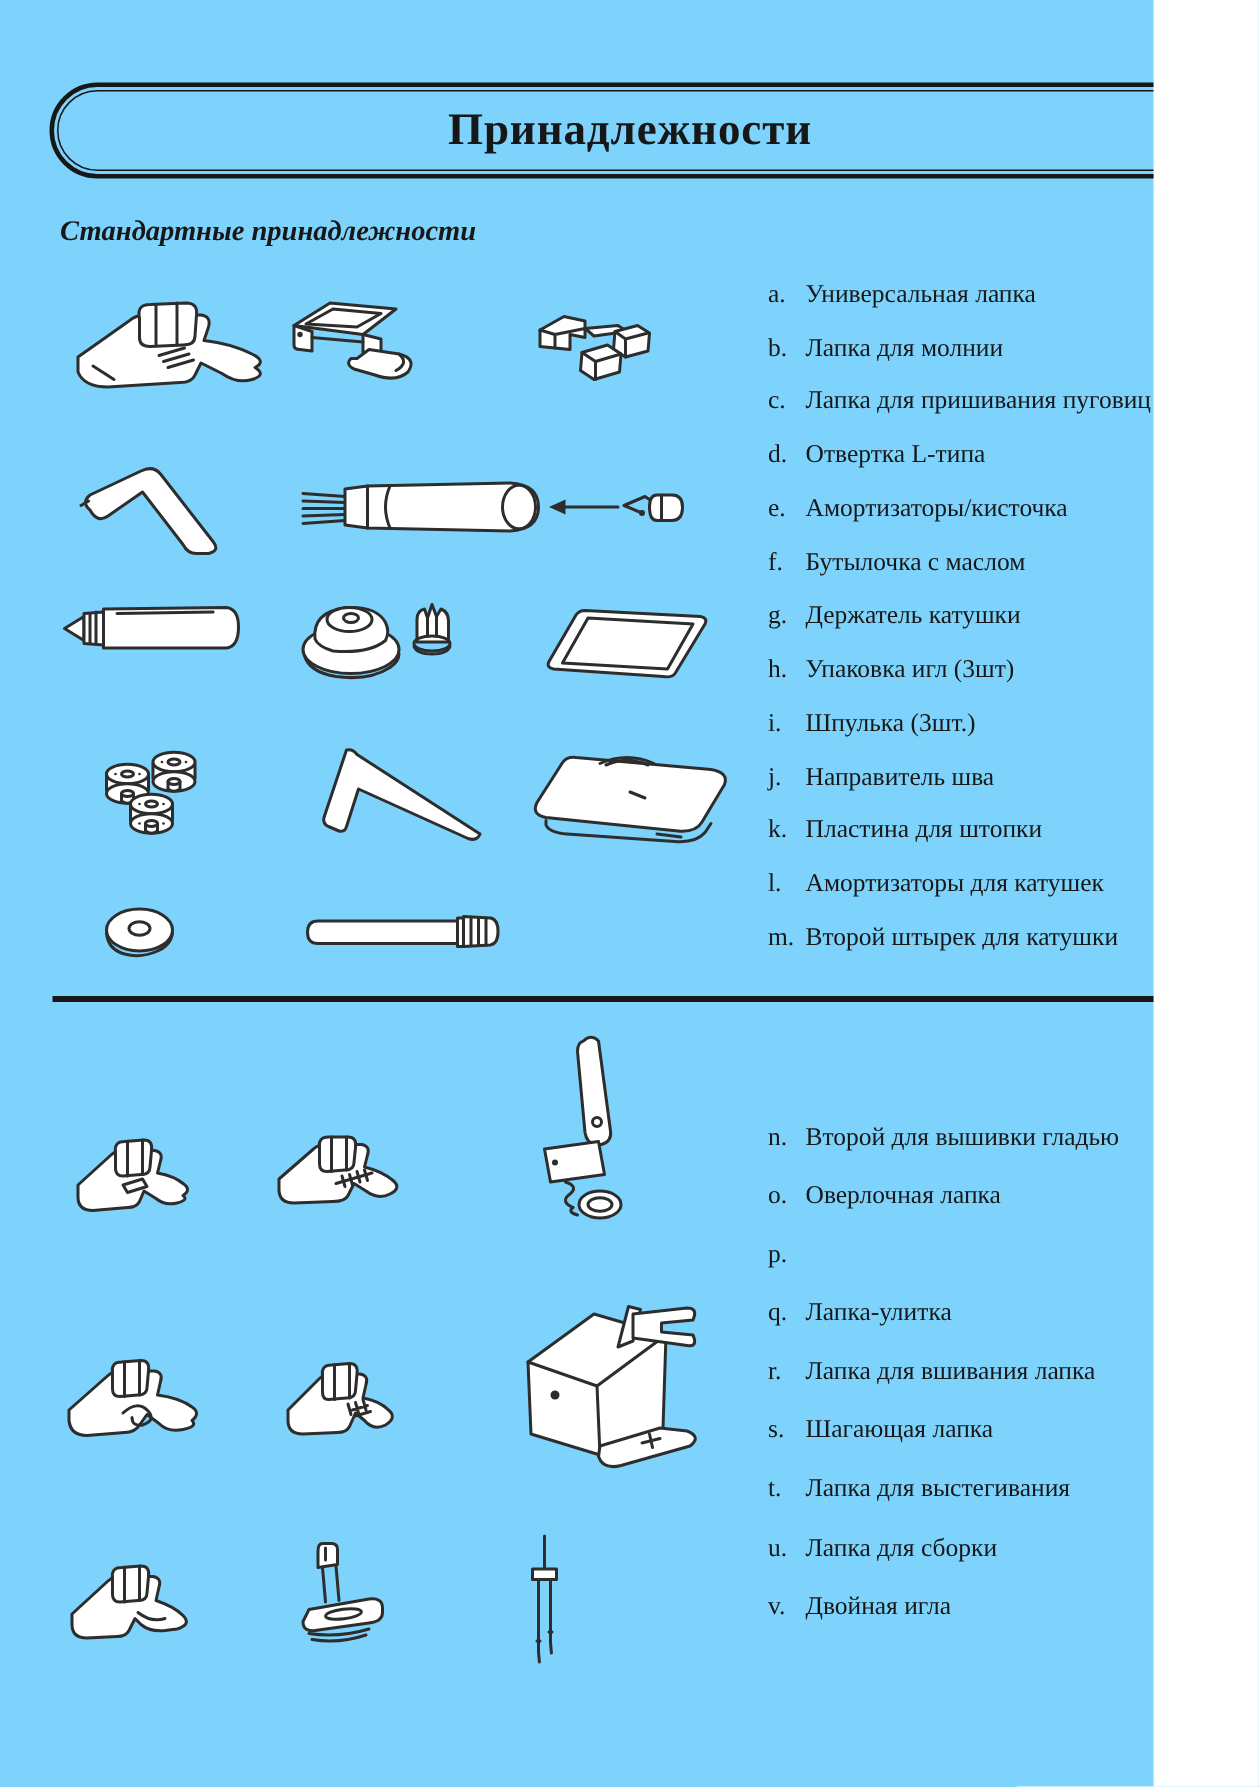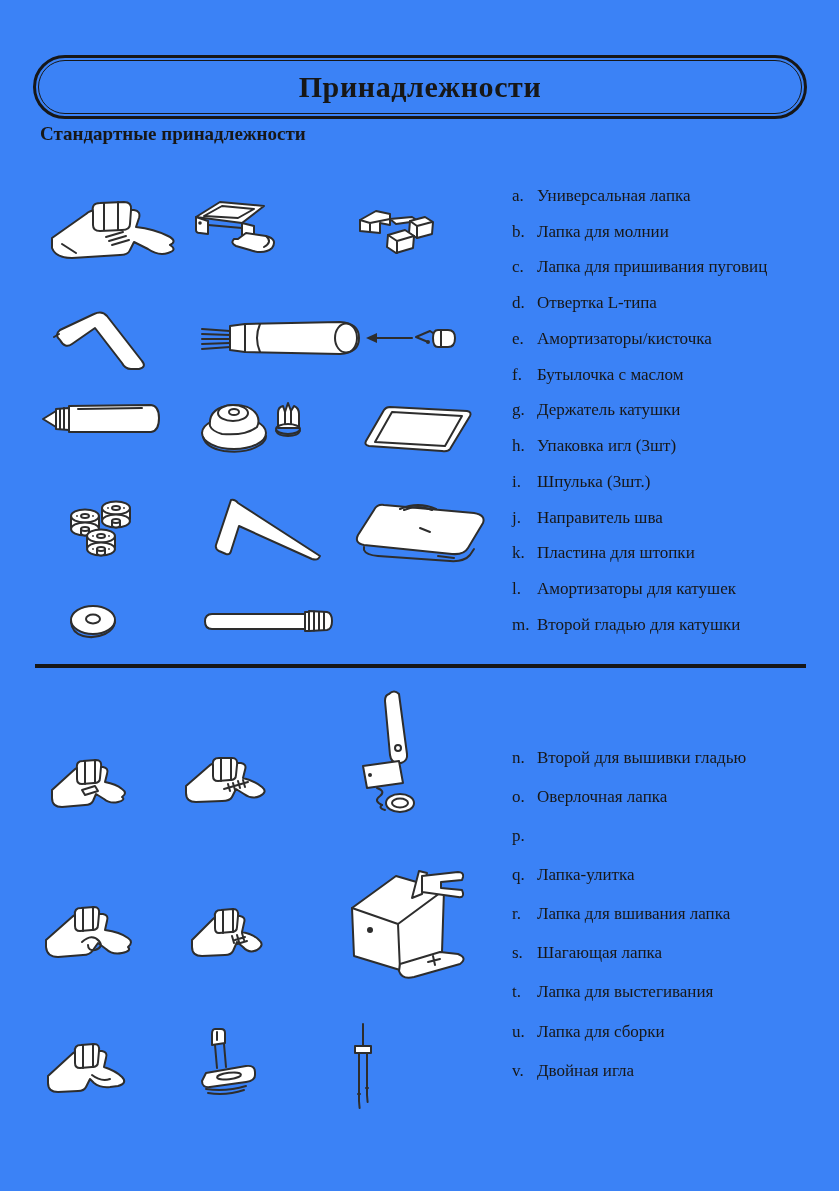--- a/index.html
+++ b/index.html
@@ -1,36 +1,36 @@
 <!DOCTYPE html>
 <html><head>
 <meta charset="utf-8">
 <style>
   html,body { margin:0; padding:0; background:#ffffff; }
   .page {
-    position:relative; width:839px; height:1191px; background:#3b82f6;
+    position:relative; width:769px; height:1191px; background:#7dd3fc;
     font-family:"Liberation Serif", serif; color:#171717; overflow:hidden;
   }
   
   .title-box {
     position:absolute; left:33px; top:55px; width:774px; height:64px;
     border:3px solid #171717; border-radius:32px; box-sizing:border-box;
     display:flex; align-items:center; justify-content:center;
   }
   .title-box::after {
     content:""; position:absolute; inset:2px; border:1.5px solid #171717;
     border-radius:27px; pointer-events:none;
   }
   .title-text { font-size:30px; font-weight:bold; letter-spacing:0.6px; }
 
   .section-heading {
     position:absolute; left:40px; font-size:19px; font-weight:bold;
     white-space:nowrap;
   }
-  #heading1 { top:123px; }
+  #heading1 { top:144px;font-style:italic; }
   #heading2 { top:676px; }
 
   .divider {
     position:absolute; left:35px; top:664px; width:771px; height:4px;
     background:#171717;
   }
 
   .acc-list {
     position:absolute; left:512px; margin:0; padding:0; list-style:none;
   }
@@ -312,21 +312,21 @@
     <li>
         <span class="letter">k.</span>
         <span>Пластина для штопки</span>
       </li>
     <li>
         <span class="letter">l.</span>
         <span>Амортизаторы для катушек</span>
       </li>
     <li>
         <span class="letter">m.</span>
-        <span>Второй гладью для катушки</span>
+        <span>Второй штырек для катушки</span>
       </li>
   </ul>
 
   <ul class="acc-list" id="list2">
     <li>
         <span class="letter">n.</span>
         <span>Второй для вышивки гладью</span>
       </li>
     <li>
         <span class="letter">o.</span>

